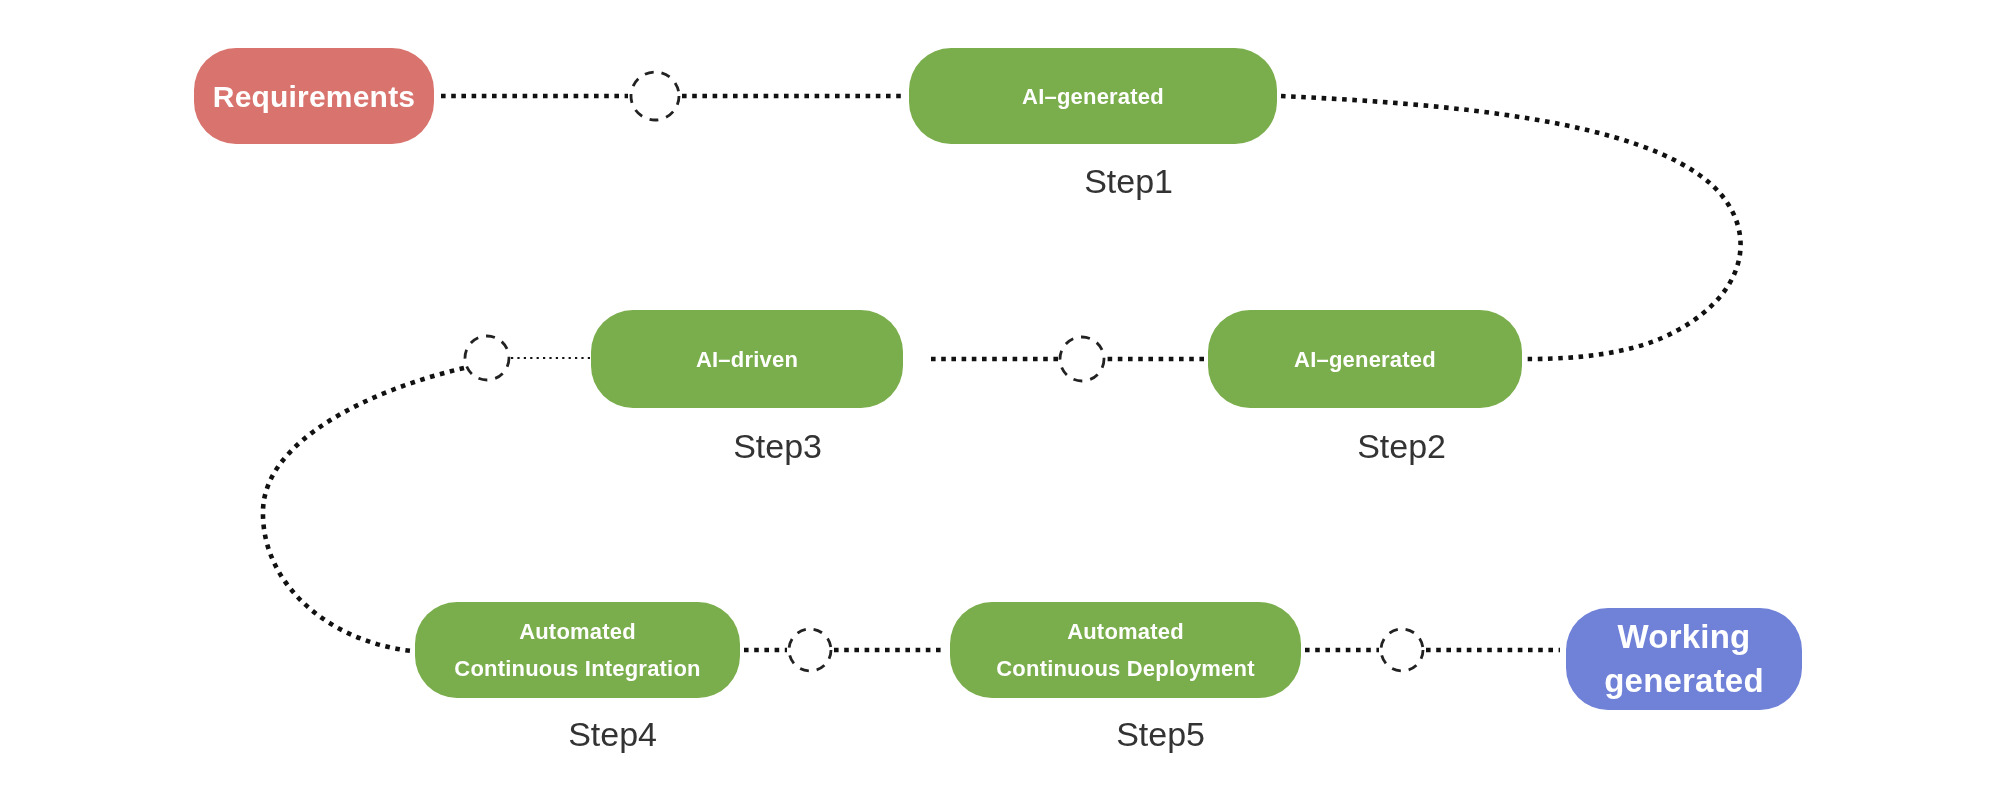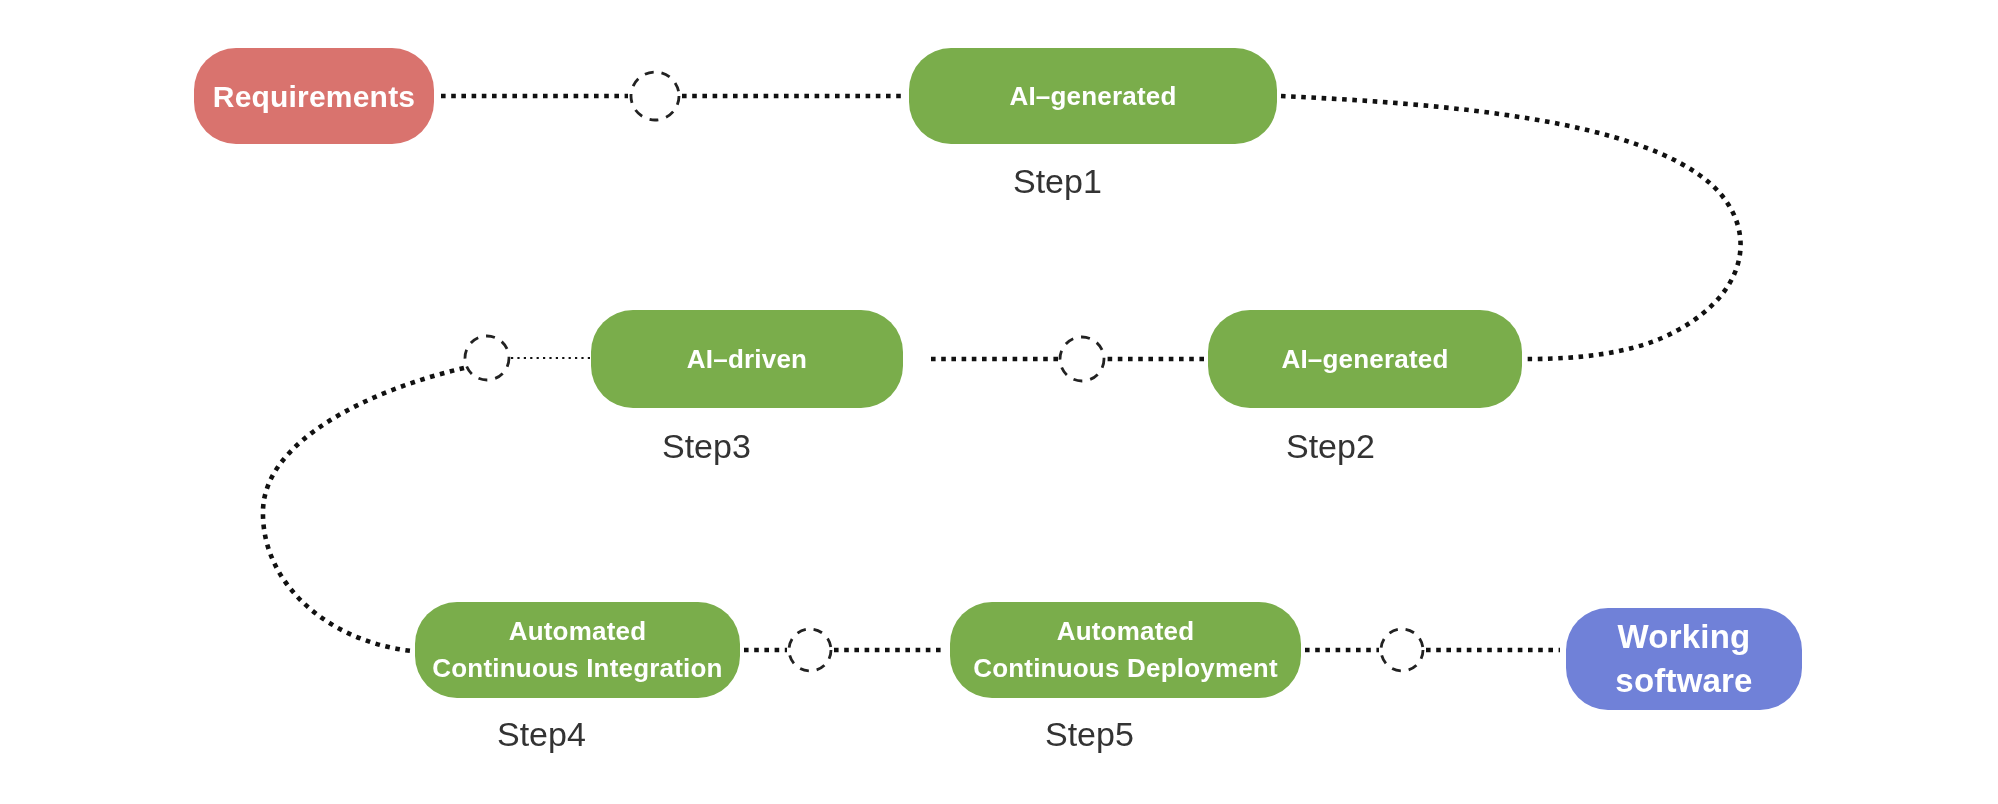--- a/index.html
+++ b/index.html
@@ -12,33 +12,33 @@
   }
   .wires{position:absolute;left:0;top:0;width:1998px;height:804px;}
   .pill{
     position:absolute;
     display:flex;flex-direction:column;align-items:center;justify-content:center;
     border-radius:42px;
     color:var(--node-text);
     text-align:center;
     font-weight:600;
     line-height:37px;
-    font-size:26px;
+    font-size:22px;
     letter-spacing:0.2px;
     z-index:2;
   }
   .pill.red{background:var(--node-red);font-size:30px;}
   .pill.green{background:var(--node-green);}
   .pill.blue{background:var(--node-blue);font-size:33px;line-height:44px;font-weight:600;margin-top:8px;}
   .step{
     position:absolute;
     color:var(--step-text);
     font-size:34px;
     font-weight:400;
-    text-align:left;
+    text-align:right;
     width:160px;
     transform:translateX(-50%);
     z-index:2;
   }
 </style>
 </head>
 <body>
 
 <div class="canvas">
 
@@ -91,16 +91,16 @@
   <div class="step" style="left:577px;top:715px">Step4</div>
 
   <div class="pill green" style="left:950px;top:602px;width:351px;height:96px">
     <span>Automated</span>
     <span>Continuous Deployment</span>
   </div>
   <div class="step" style="left:1125px;top:715px">Step5</div>
 
   <div class="pill blue" style="left:1566px;top:600px;width:236px;height:102px">
     <span>Working</span>
-    <span>software</span>
+    <span>generated</span>
   </div>
 
 </div>
 
 </body></html>

